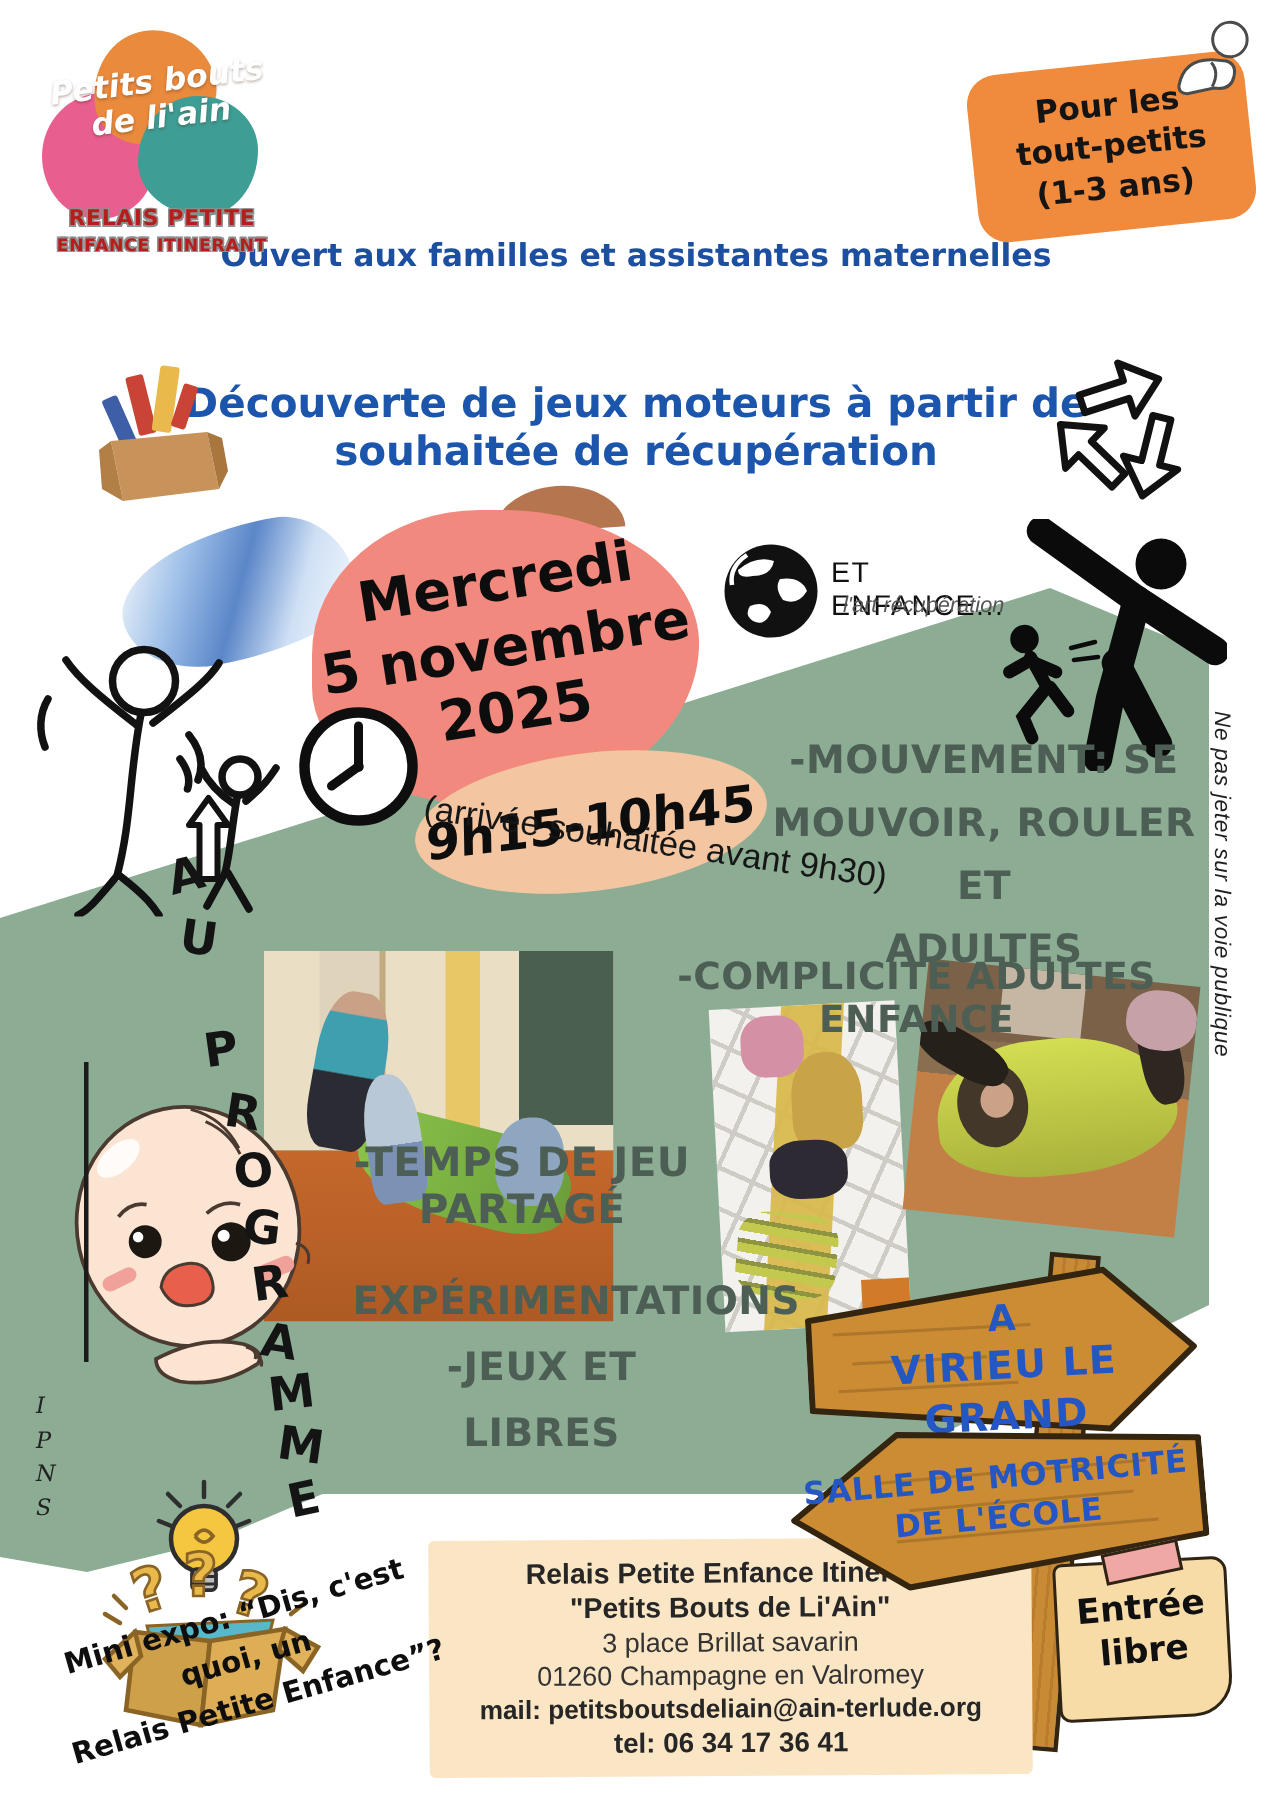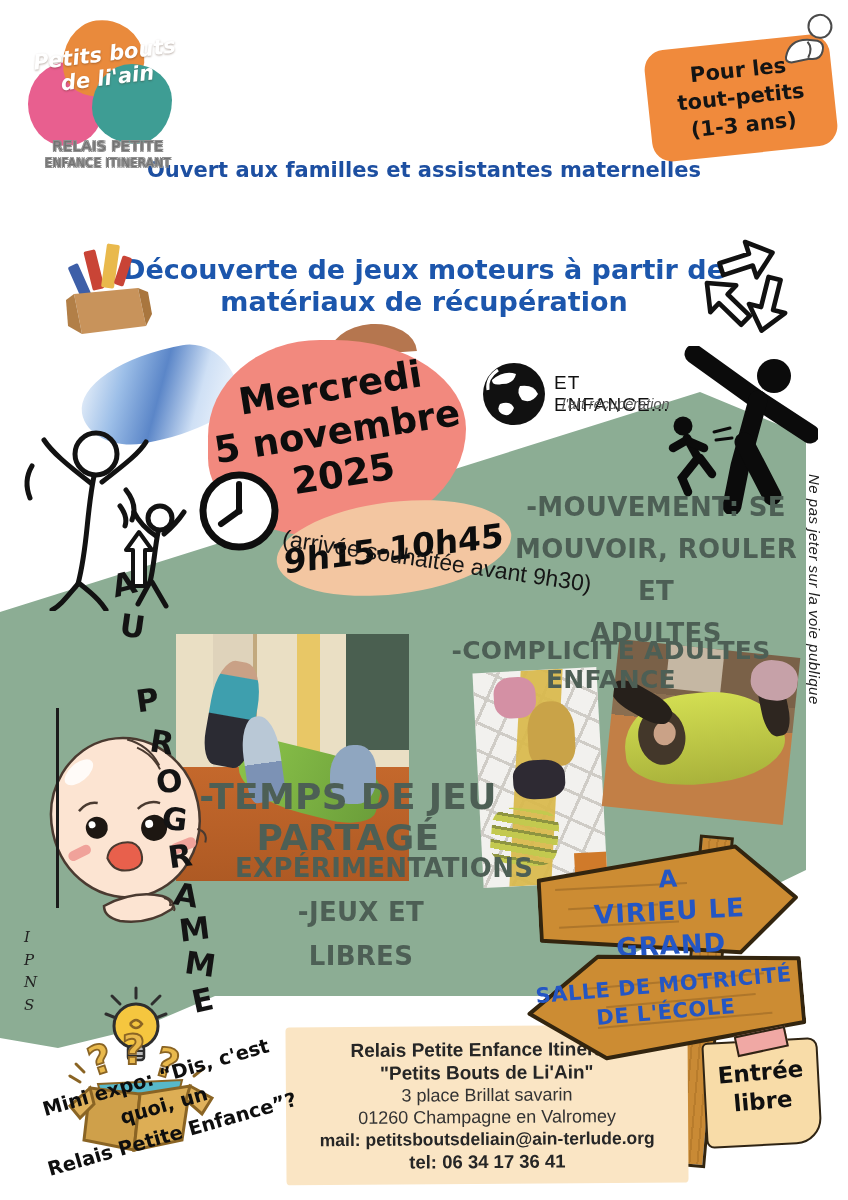--- a/index.html
+++ b/index.html
@@ -13,21 +13,21 @@
 
   
   .logo{left:28px;top:20px;width:160px;height:150px;z-index:4;}
   .blob{position:absolute;}
   .blob-orange{left:34px;top:0;width:82px;height:76px;background:#E98A3C;border-radius:48% 52% 55% 45%/60% 55% 45% 40%;transform:rotate(-8deg);}
   .blob-pink{left:0;top:42px;width:74px;height:84px;background:#E85F8F;border-radius:55% 45% 50% 50%/50% 60% 40% 50%;}
   .blob-teal{left:64px;top:44px;width:80px;height:80px;background:#3E9D94;border-radius:50% 50% 45% 55%/55% 45% 55% 45%;}
   .logo-script{position:absolute;top:22px;left:2px;width:152px;color:#fff;font-weight:bold;font-style:italic;
     font-size:21px;line-height:1.15;text-align:center;transform:rotate(-7deg);
     font-family:"DejaVu Sans",sans-serif;text-shadow:0 1px 2px rgba(60,30,10,.35);}
-  .logo-sub1,.logo-sub2{position:absolute;width:170px;left:-5px;text-align:center;color:#737373;font-weight:normal;
+  .logo-sub1,.logo-sub2{position:absolute;width:170px;left:-5px;text-align:center;color:#b91c1c;font-weight:bold;
     font-family:"DejaVu Sans",sans-serif;letter-spacing:.5px;
     text-shadow:-1px -1px 0 #8f8f8f,1px -1px 0 #8f8f8f,-1px 1px 0 #8f8f8f,1px 1px 0 #8f8f8f;}
   .logo-sub1{top:118px;font-size:14.5px;}
   .logo-sub2{top:136px;font-size:11.5px;}
 
   
   .audience-badge{left:648px;top:42px;width:186px;height:112px;background:#F08A3C;border-radius:20px;
     transform:rotate(-6deg);z-index:4;display:flex;flex-direction:column;justify-content:center;
     text-align:center;font-weight:800;font-size:21px;color:#141414;line-height:1.3;
     font-family:"DejaVu Sans",sans-serif;}
@@ -72,21 +72,21 @@
   .jumping{left:8px;top:406px;width:208px;height:205px;z-index:3;}
   .clock{left:194px;top:466px;width:90px;height:90px;z-index:4;}
 
   
   .prog-letter{position:absolute;font-weight:800;font-size:31px;color:#141414;z-index:4;
     font-family:"DejaVu Sans",sans-serif;}
   .prog-item{position:absolute;z-index:4;text-align:center;color:#4D5F55;font-weight:800;
     letter-spacing:.3px;font-family:"DejaVu Sans",sans-serif;}
   .item1{left:500px;top:486px;width:312px;font-size:26px;line-height:1.62;}
   .item2{left:415px;top:636px;width:392px;font-size:25px;}
-  .item3{left:182px;top:776px;width:332px;font-size:36px;}
+  .item3{left:182px;top:760px;width:332px;font-size:27px;}
   .item4{left:235px;top:846px;width:252px;font-size:26px;line-height:1.7;}
 
   .no-litter{left:806px;top:474px;height:245px;writing-mode:vertical-rl;font-style:italic;
     font-size:15px;color:#1f1f1f;letter-spacing:.5px;z-index:3;}
 
   
   .photo{position:absolute;overflow:hidden;z-index:3;}
   .photo>div{position:absolute;}
   .photo-tarp{left:176px;top:634px;width:233px;height:247px;}
   .p1-wall{top:0;left:0;width:100%;height:54%;background:#EADFC4;}
@@ -189,21 +189,21 @@
     <svg class="badge-baby" viewBox="0 0 62 54">
       <circle cx="45" cy="13" r="11.5" fill="#fff" stroke="#4b4b4b" stroke-width="2"></circle>
       <path d="M8 40 Q13 23 31 25 L41 27 Q48 30 45 38 Q42 47 31 44 L13 46 Q7 45 8 40 Z" fill="#fff" stroke="#4b4b4b" stroke-width="2"></path>
       <path d="M31 27 Q36 34 30 43" fill="none" stroke="#4b4b4b" stroke-width="2"></path>
     </svg>
   </div>
 
   <div class="abs open-line">Ouvert aux familles et assistantes maternelles</div>
   <div class="abs subtitle">
     <div>Découverte de jeux moteurs à partir de</div>
-    <div>matériaux de récupération</div>
+    <div>souhaitée de récupération</div>
   </div>
 
   <svg class="abs box-blocks" viewBox="0 0 86 92">
     <rect x="22" y="8" width="12" height="40" rx="2" fill="#C94436" transform="rotate(-14 28 28)"></rect>
     <rect x="38" y="2" width="13" height="44" rx="2" fill="#E9B94C" transform="rotate(8 44 24)"></rect>
     <rect x="8" y="22" width="11" height="34" rx="2" fill="#3E5FA8" transform="rotate(-24 13 39)"></rect>
     <rect x="52" y="14" width="10" height="30" rx="2" fill="#C94436" transform="rotate(18 57 29)"></rect>
     <path d="M8 52 L72 46 L80 84 L16 92 Z" fill="#C8935B"></path>
     <path d="M8 52 L16 92 L2 84 L0 58 Z" fill="#B27F47"></path>
     <path d="M72 46 L80 84 L86 72 L82 50 Z" fill="#A9763E"></path>

